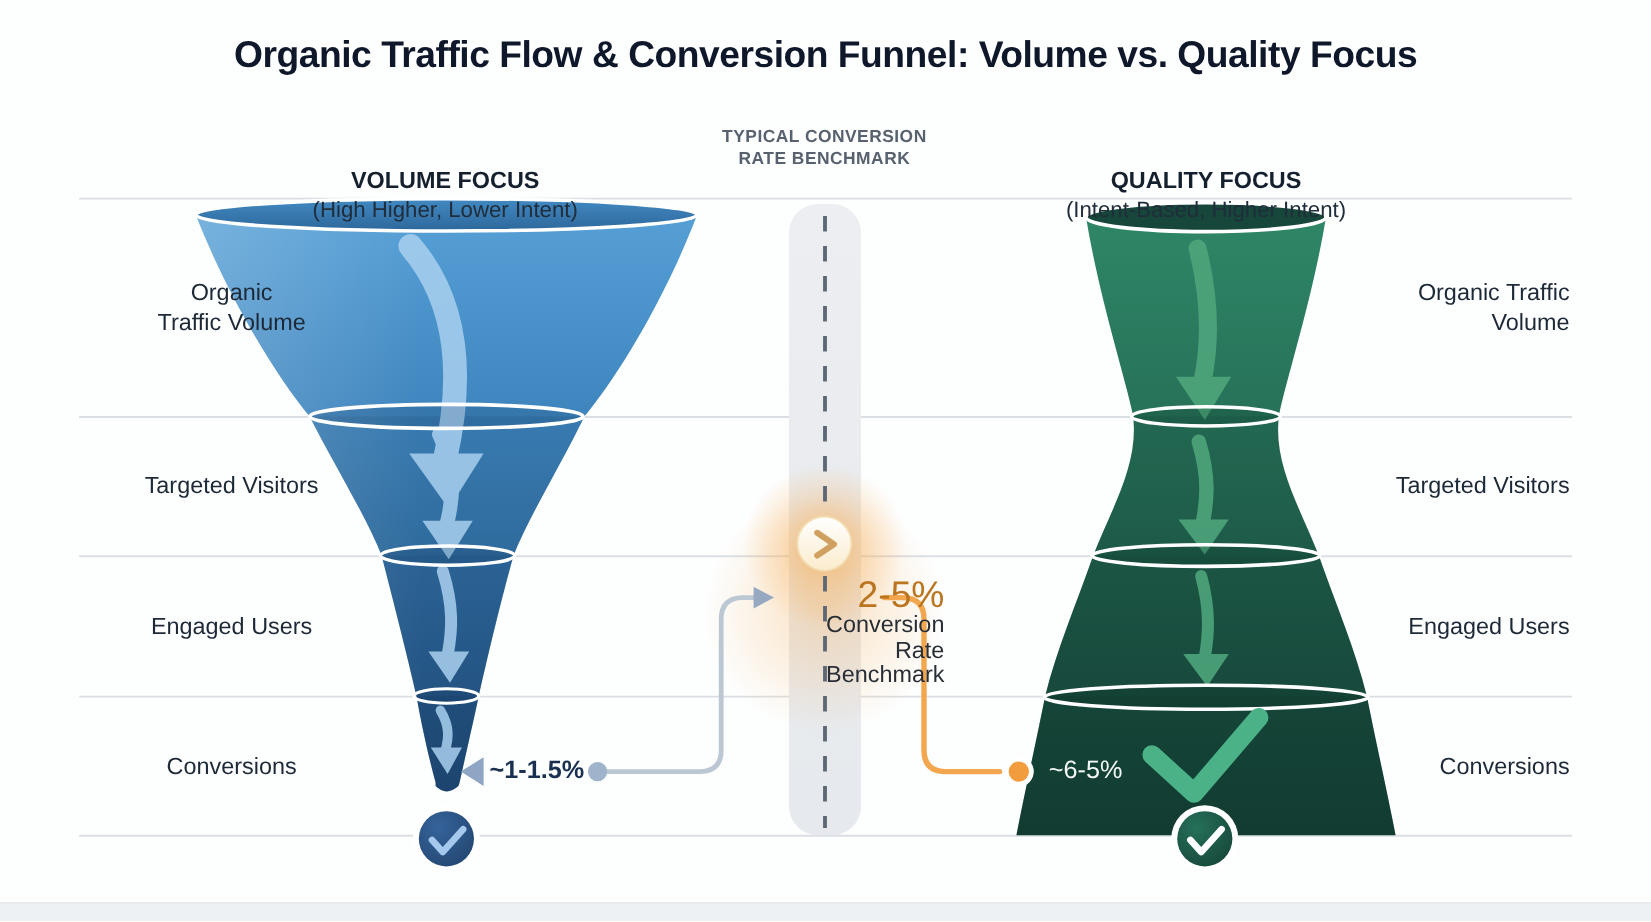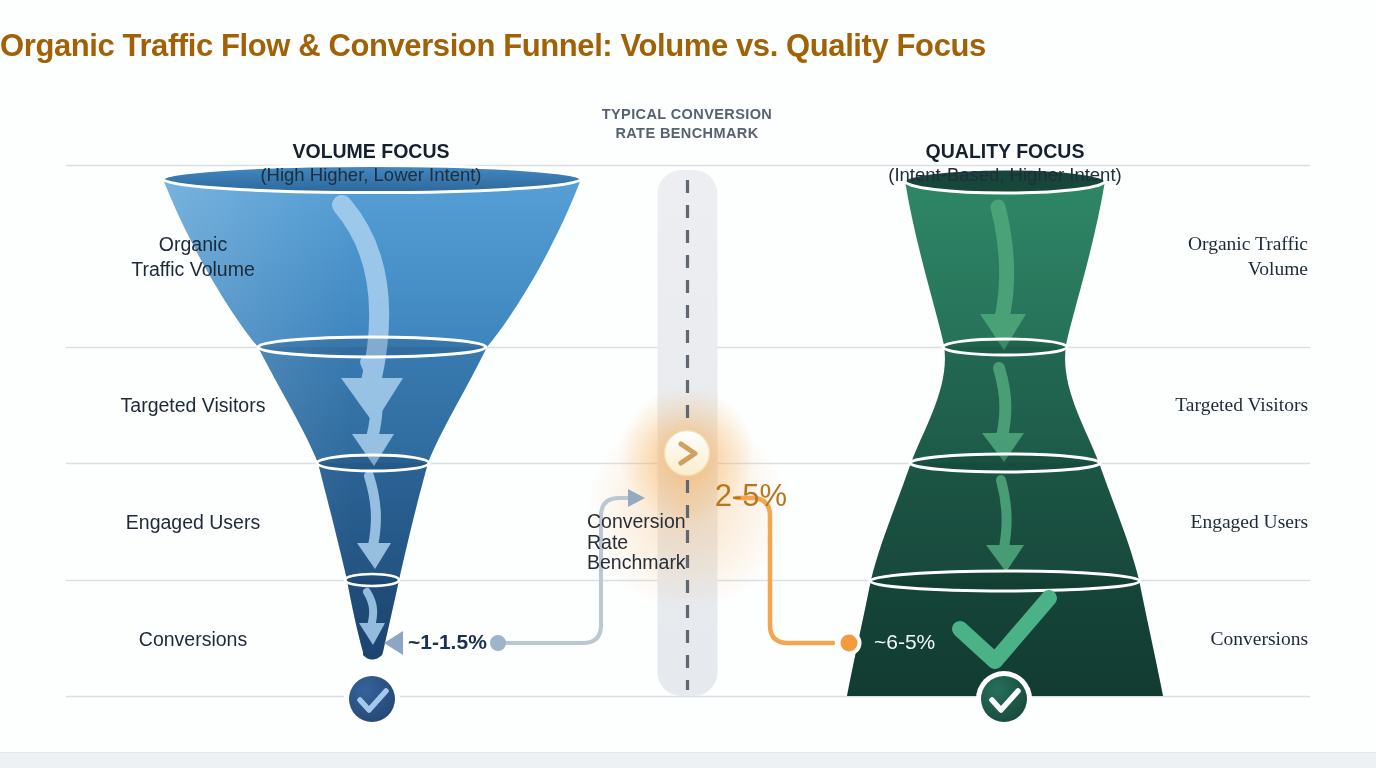--- a/index.html
+++ b/index.html
@@ -4,42 +4,42 @@
 <style>
   html,body{margin:0;padding:0;background:#ffffff;}
   #canvas{
     position:relative;width:1376px;height:768px;overflow:hidden;
     background:#fdfefe;
     font-family:"Liberation Sans","DejaVu Sans",sans-serif;
     color:#1d2936;
   }
   .abs{position:absolute;}
   .title{
-    left:0;right:0;top:28px;
-    font-size:31px;font-weight:700;letter-spacing:-0.4px;color:#a16207;
+    left:0;right:0;top:28px;text-align:center;
+    font-size:31px;font-weight:700;letter-spacing:-0.4px;color:#0f172a;
   }
   .hdr{text-align:center;}
   .hdr .h1{font-size:19.5px;font-weight:700;color:#15202e;line-height:23px;margin-top:36px;}
   .hdr .h2{font-size:18.5px;font-weight:400;color:#202d3b;line-height:23px;}
   .hdr-mid{
     left:572px;width:230px;top:105px;text-align:center;
     font-size:14.5px;font-weight:700;color:#58626f;letter-spacing:.4px;
     line-height:19px;white-space:pre-line;
   }
   .stage-label{
     font-size:19.5px;line-height:24.5px;color:#1d2936;white-space:pre-line;
   }
   .stage-left{left:68px;width:250px;text-align:center;}
-  .stage-right{left:1058px;width:250px;text-align:right;font-family:Liberation Serif, serif;}
+  .stage-right{left:1058px;width:250px;text-align:right;}
   .bench-value{
     left:587px;width:200px;top:478px;text-align:right;
     font-size:31px;font-weight:400;color:#bb751f;
   }
   .bench-label{
-    left:587px;width:200px;top:511px;text-align:left;
+    left:587px;width:200px;top:511px;text-align:right;
     font-size:19.5px;line-height:20.5px;color:#282e35;white-space:pre-line;
   }
   .rate-note-left{
     left:408px;top:630px;font-size:21px;font-weight:600;color:#1a3050;
   }
   .rate-note-right{
     left:874px;top:630px;font-size:21px;font-weight:500;color:#f3f8f6;
   }
   .bottom-strip{
     left:0;right:0;bottom:0;height:15px;background:#eef1f4;border-top:1px solid #e3e7ea;

